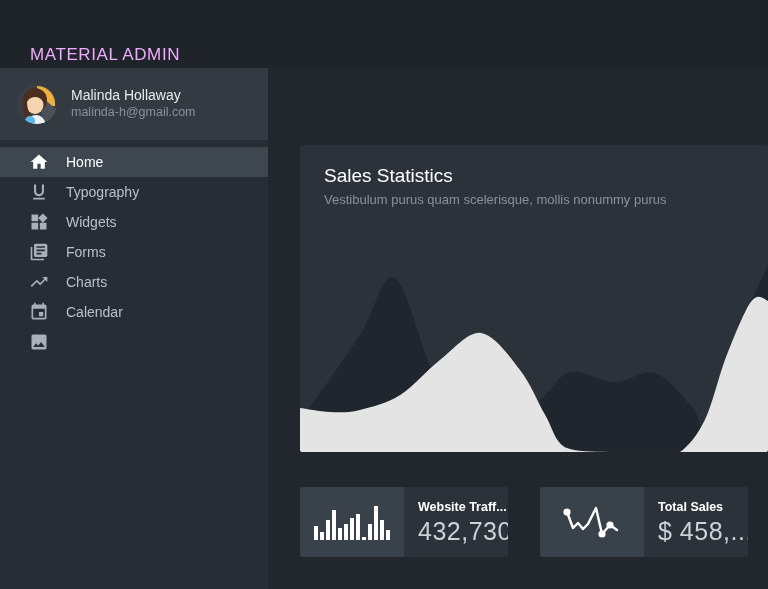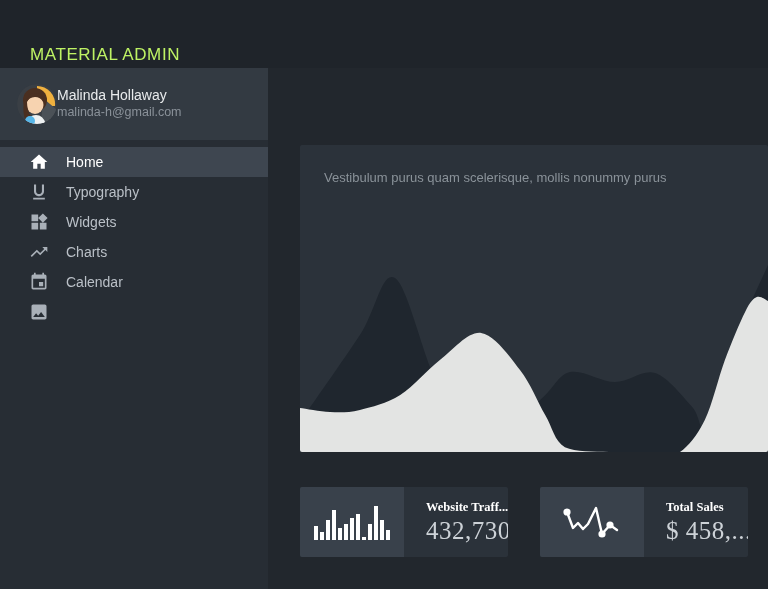--- a/index.html
+++ b/index.html
@@ -9,32 +9,32 @@
     font-family:"Liberation Sans", sans-serif;
     background:#22272d;
     -webkit-font-smoothing:antialiased;
   }
   
   .app-header {
     position:absolute; top:0; left:0; width:768px; height:68px;
     background:#1f242a; display:flex; align-items:center; padding-left:30px;
     z-index:5;
   }
-  .app-title { color:#bef264; font-size:17px; font-weight:500; letter-spacing:.6px;margin-top:42px; }
+  .app-title { color:#f0abfc; font-size:17px; font-weight:500; letter-spacing:.6px;margin-top:42px; }
   
   .sidebar {
     position:absolute; top:68px; left:0; width:268px; height:521px;
     background:#272d34; z-index:4;
   }
   .profile {
     height:72px; background:#333a42; display:flex; align-items:center;
     padding-left:17px; cursor:pointer;
   }
   .avatar { width:40px; height:40px; border-radius:50%; overflow:hidden; flex:0 0 40px; }
-  .profile-text { }
+  .profile-text { margin-left:14px; }
   .profile-name { color:#e9ebed; font-size:14px; font-weight:500; line-height:17px; }
   .profile-email { color:#8a9199; font-size:12.5px; line-height:17px;text-align:right; }
   .menu { padding-top:7px; }
   .menu-item {
     height:30px; display:flex; align-items:center; padding-left:29px; cursor:pointer;
   }
   .menu-item .mi-icon { width:21px; height:21px; display:flex; align-items:center; }
   .menu-item .mi-icon svg { width:20px; height:20px; fill:#a9b0b8; }
   .menu-item .mi-label { margin-left:16px; font-size:14px; color:#bac0c7; }
   .menu-item.active { background:#3e4650; }
@@ -58,21 +58,21 @@
   .stat-card {
     position:absolute; top:419px; width:208px; height:70px;
     background:#2b323a; border-radius:2px; display:flex; cursor:pointer; overflow:hidden;
   }
   .stat-card.c0 { left:32px; }
   .stat-card.c1 { left:272px;justify-content:flex-end; }
   .stat-icon-panel {
     width:104px; height:70px; background:#39414b; flex:0 0 104px;
     display:flex; align-items:center; justify-content:center;
   }
-  .stat-text { padding:13px 4px 0 22px; overflow:hidden; white-space:nowrap;font-family:Liberation Serif, serif; }
+  .stat-text { padding:13px 4px 0 14px; overflow:hidden; white-space:nowrap; }
   .stat-label { color:#ffffff; font-size:12.5px; font-weight:700; line-height:15px; }
   .stat-value { color:#cdd2d7; font-size:25px; font-weight:400; margin-top:2px; letter-spacing:.5px; }
 </style>
 </head>
 <body>
 
 <header class="app-header">
   <div class="app-title">MATERIAL ADMIN</div>
 </header>
 
@@ -124,20 +124,28 @@
         <span class="mi-icon">
           <svg viewBox="0 0 24 24">
             <path d="M13 13v8h8v-8h-8zM3 21h8v-8H3v8zM3 3v8h8V3H3zm13.66-1.31L11 7.34 16.66 13l5.66-5.66z"></path>
           </svg>
         </span>
         <span class="mi-label">Widgets</span>
       </div>
       <div class="menu-item">
         <span class="mi-icon">
           <svg viewBox="0 0 24 24">
+            <path d="M4 6H2v14c0 1.1.9 2 2 2h14v-2H4V6zm16-4H8c-1.1 0-2 .9-2 2v12c0 1.1.9 2 2 2h12c1.1 0 2-.9 2-2V4c0-1.1-.9-2-2-2zm-1 9H9V9h10v2zm-4 4H9v-2h6v2zm4-8H9V5h10v2z"></path>
+          </svg>
+        </span>
+        <span class="mi-label">Forms</span>
+      </div>
+      <div class="menu-item">
+        <span class="mi-icon">
+          <svg viewBox="0 0 24 24">
             <path d="M16 6l2.29 2.29-4.88 4.88-4-4L2 16.59 3.41 18l6-6 4 4 6.3-6.29L22 12V6z"></path>
           </svg>
         </span>
         <span class="mi-label">Charts</span>
       </div>
       <div class="menu-item">
         <span class="mi-icon">
           <svg viewBox="0 0 24 24">
             <path d="M17 12h-5v5h5v-5zM16 1v2H8V1H6v2H5c-1.11 0-1.99.9-1.99 2L3 19c0 1.1.89 2 2 2h14c1.1 0 2-.9 2-2V5c0-1.1-.9-2-2-2h-1V1h-2zm3 18H5V8h14v11z"></path>
           </svg>
@@ -153,20 +161,21 @@
         <span class="mi-label"></span>
       </div>
     </nav>
 </aside>
 
 <main class="main">
   <div class="dashboard-heading">DASHBOARD</div>
 
   <section class="sales-card">
     <div class="sales-card-head">
+      <div class="sales-title">Sales Statistics</div>
       <div class="sales-subtitle">Vestibulum purus quam scelerisque, mollis nonummy purus</div>
     </div>
     <svg class="sales-chart" id="sales-chart" viewBox="0 0 468 242" preserveAspectRatio="none">
         <path d="M0.0,212.0C10.0,197.5 44.1,149.1 59.9,125.1C75.7,101.1 82.0,59.7 95.0,68.0C108.0,76.3 123.1,147.8 138.1,175.0C153.0,202.2 167.9,228.6 184.9,231.1C201.9,233.6 225.9,201.5 240.1,190.0C254.3,178.5 257.6,165.1 270.0,162.1C282.5,159.2 300.8,171.9 315.0,172.1C329.2,172.2 342.3,159.0 355.2,163.1C368.1,167.3 383.4,187.8 392.2,197.0C401.0,206.1 400.1,230.9 408.1,218.0C416.1,205.2 429.9,147.2 439.9,120.0C449.9,92.8 463.3,65.8 468.0,54.9L468,242L0,242Z" fill="#1f262e"></path>
         <path d="M0.0,198.0C5.0,198.6 20.0,201.7 30.0,202.1C39.9,202.4 48.2,202.8 59.9,199.9C71.6,197.0 86.8,193.2 100.2,184.9C113.5,176.6 126.4,160.4 139.9,150.0C153.4,139.7 167.8,121.3 181.1,122.9C194.5,124.6 209.3,146.3 220.0,160.0C230.6,173.6 237.7,192.1 245.2,205.0C252.7,217.8 254.3,231.0 264.9,237.2C275.5,242.0 293.7,241.2 308.9,242.0C324.0,242.0 343.8,242.0 355.7,242.0C367.5,242.0 371.8,242.0 380.0,242.0C388.2,236.7 397.3,225.4 404.8,210.1C412.3,194.7 418.2,168.1 424.9,150.0C431.7,132.0 439.8,112.4 445.1,101.9C450.4,91.4 452.9,88.9 456.8,87.1C460.6,85.3 466.1,90.3 468.0,91.0L468,242L0,242Z" fill="#e3e4e3"></path>
       </svg>
   </section>
 
   <div id="stat-cards">
       <div class="stat-card c0">

